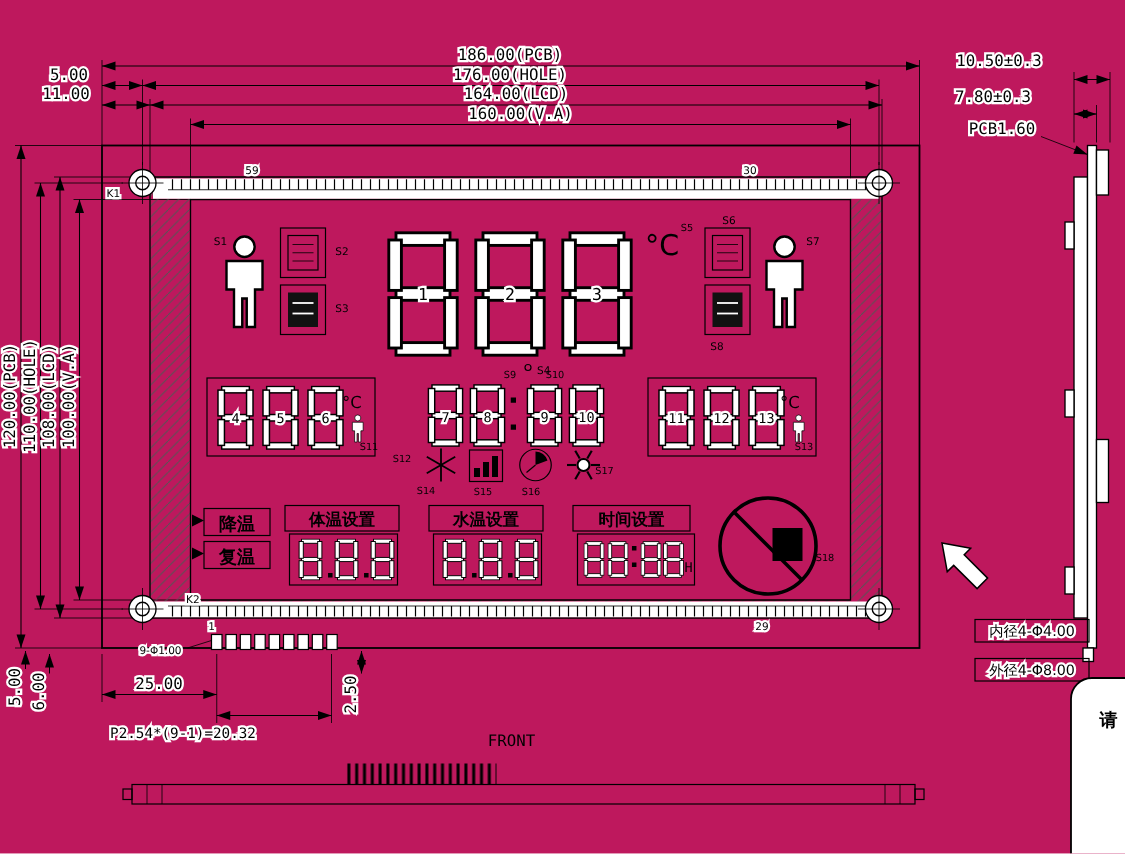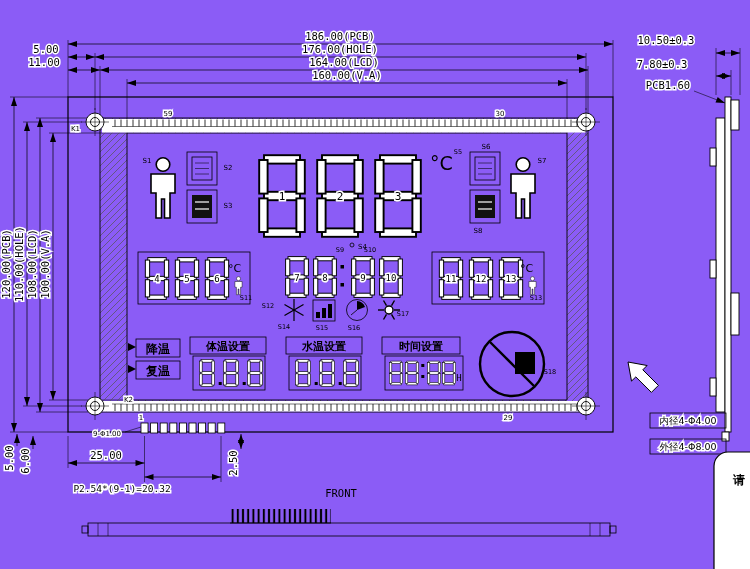--- a/index.html
+++ b/index.html
@@ -1,16 +1,16 @@
 <!DOCTYPE html>
 <html><head>
 <meta charset="utf-8">
 <style>
   html,body{margin:0;padding:0;background:#fff;}
-  .canvas{position:relative;width:750px;height:569px;background:#8b5cf6;overflow:hidden;
+  .canvas{position:relative;width:750px;height:569px;background:#be185d;overflow:hidden;
           font-family:"DejaVu Sans",sans-serif;}
   svg{position:absolute;left:0;top:0;}
   svg text{fill:#000;}
   .dim{font:10.5px "DejaVu Sans Mono",monospace;}
   .dim-s{font:9.5px "DejaVu Sans Mono",monospace;}
   .tiny{font:7px "DejaVu Sans",sans-serif;}
   .tiny2{font:6.5px "DejaVu Sans",sans-serif;}
   .cjk{font-weight:bold;font:bold 12px "DejaVu Sans",sans-serif;}
   .cjk-s{font:bold 11px "DejaVu Sans",sans-serif;}
   .note{font:9.5px "DejaVu Sans",sans-serif;}

